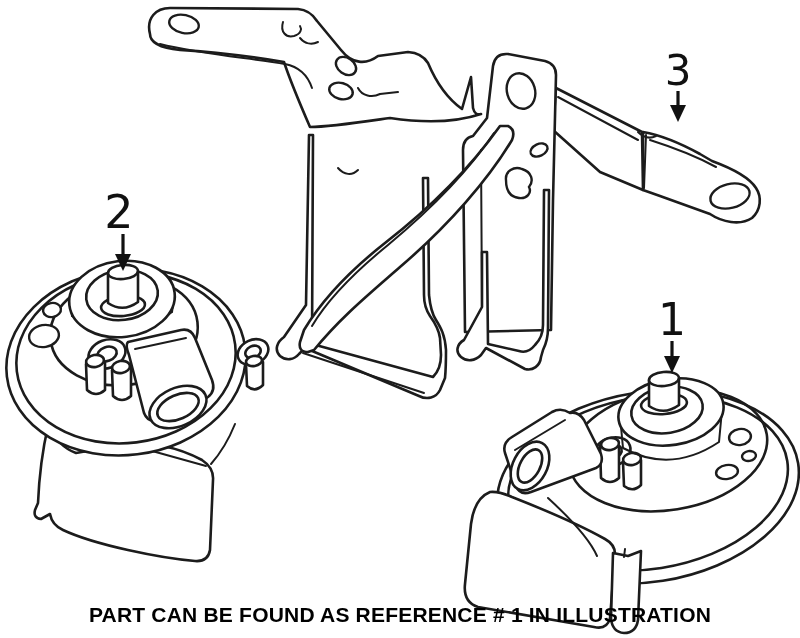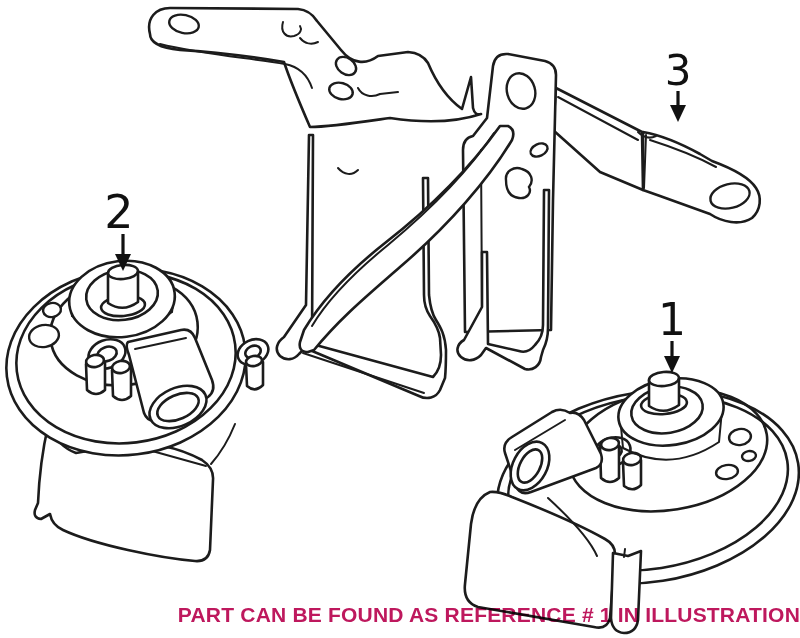--- a/index.html
+++ b/index.html
@@ -7,22 +7,22 @@
   #art{position:absolute;left:0;top:0;}
   .ln{fill:none;stroke:#1c1c1c;stroke-width:2.6;stroke-linecap:round;stroke-linejoin:round;}
   .fw{fill:#ffffff;stroke:#1c1c1c;stroke-width:2.6;stroke-linecap:round;stroke-linejoin:round;}
   .dt{fill:none;stroke:#1c1c1c;stroke-width:2;stroke-linecap:round;stroke-linejoin:round;}
   .hole{fill:#ffffff;stroke:#1c1c1c;stroke-width:2.4;}
   .arrow{stroke:#111;stroke-width:3.2;}
   .ahead{fill:#111;stroke:none;}
   .reflabel{font-family:"DejaVu Sans","Liberation Sans",sans-serif;fill:#111;}
   #caption{
     position:absolute;left:0;right:0;top:603px;height:30px;
-    text-align:right;font-weight:bold;font-size:21px;letter-spacing:.2px;
-    color:#be185d;mix-blend-mode:multiply;z-index:5;
+    text-align:center;font-weight:bold;font-size:21px;letter-spacing:.2px;
+    color:#000000;mix-blend-mode:multiply;z-index:5;
   }
 </style>
 </head>
 <body>
 
 <div id="stage">
 
 <svg id="art" width="800" height="638" viewBox="0 0 800 638">
 
   <g>

